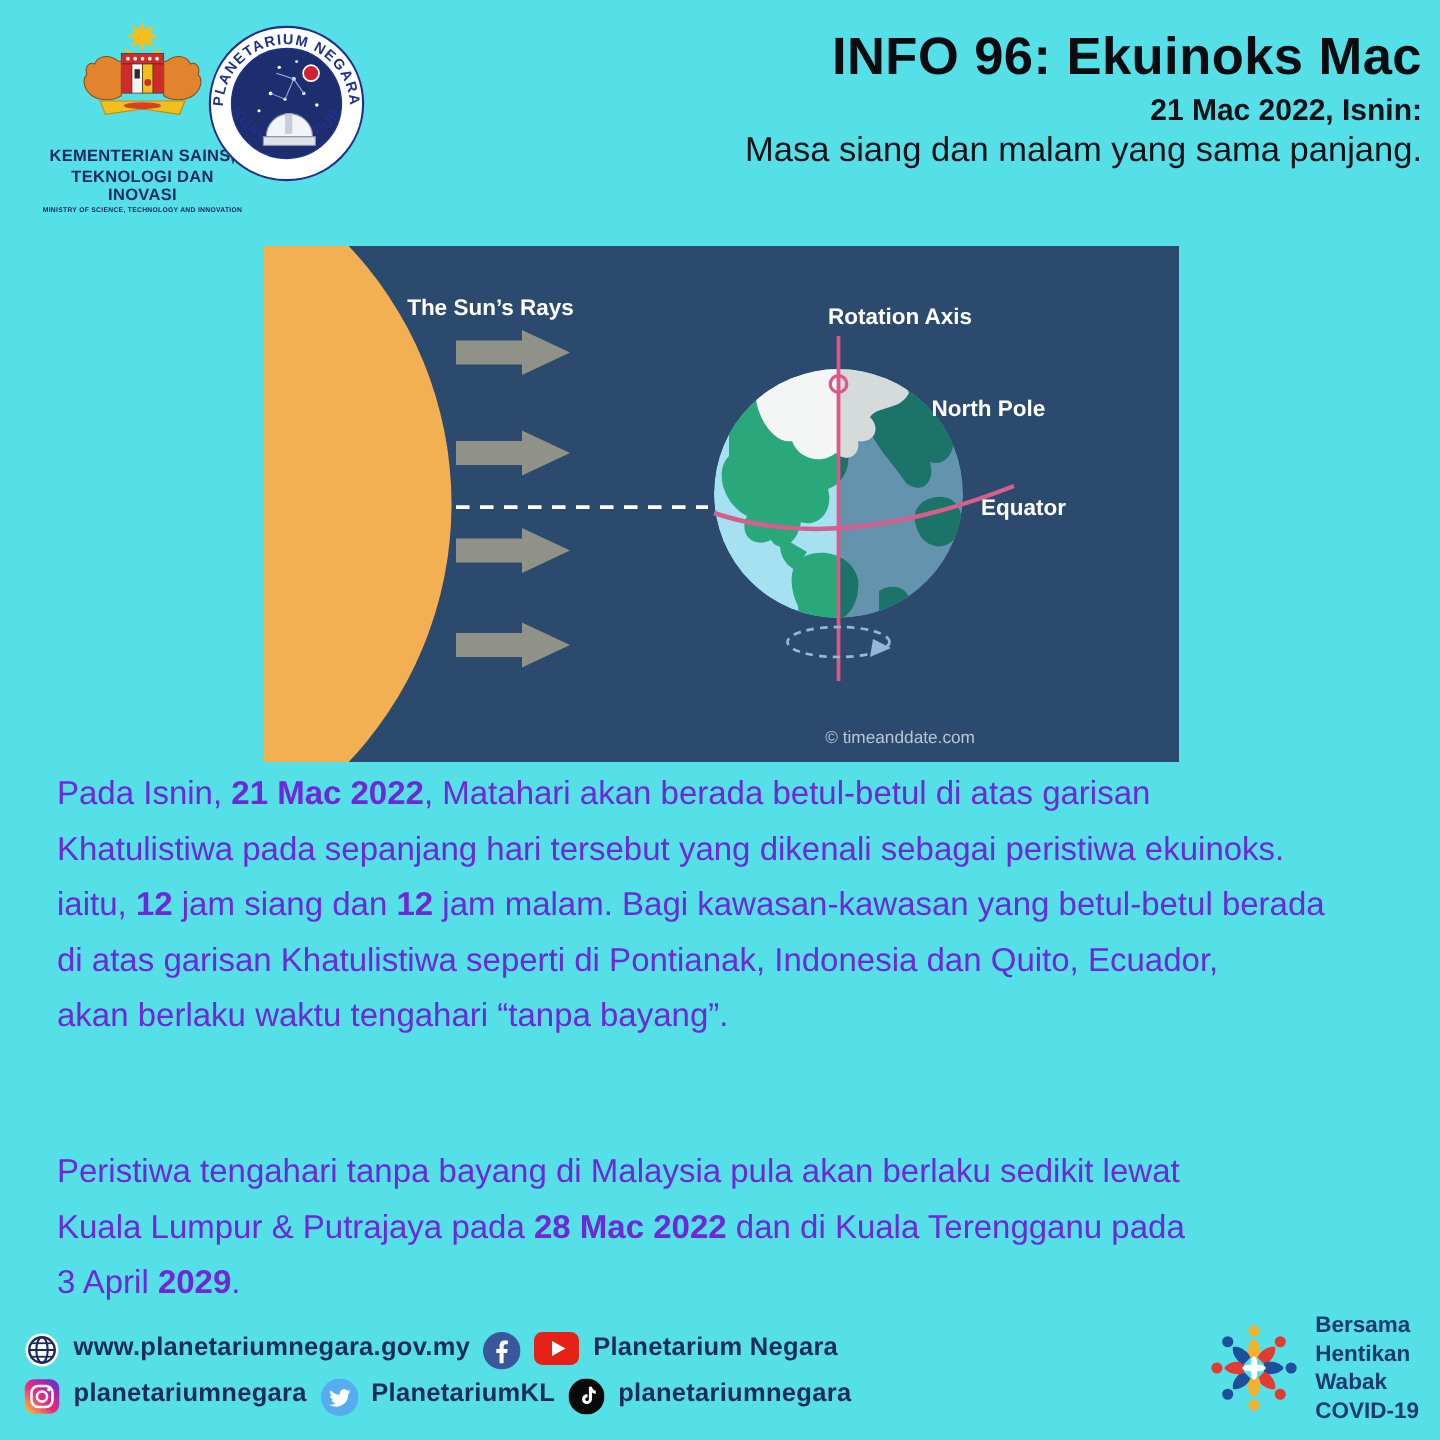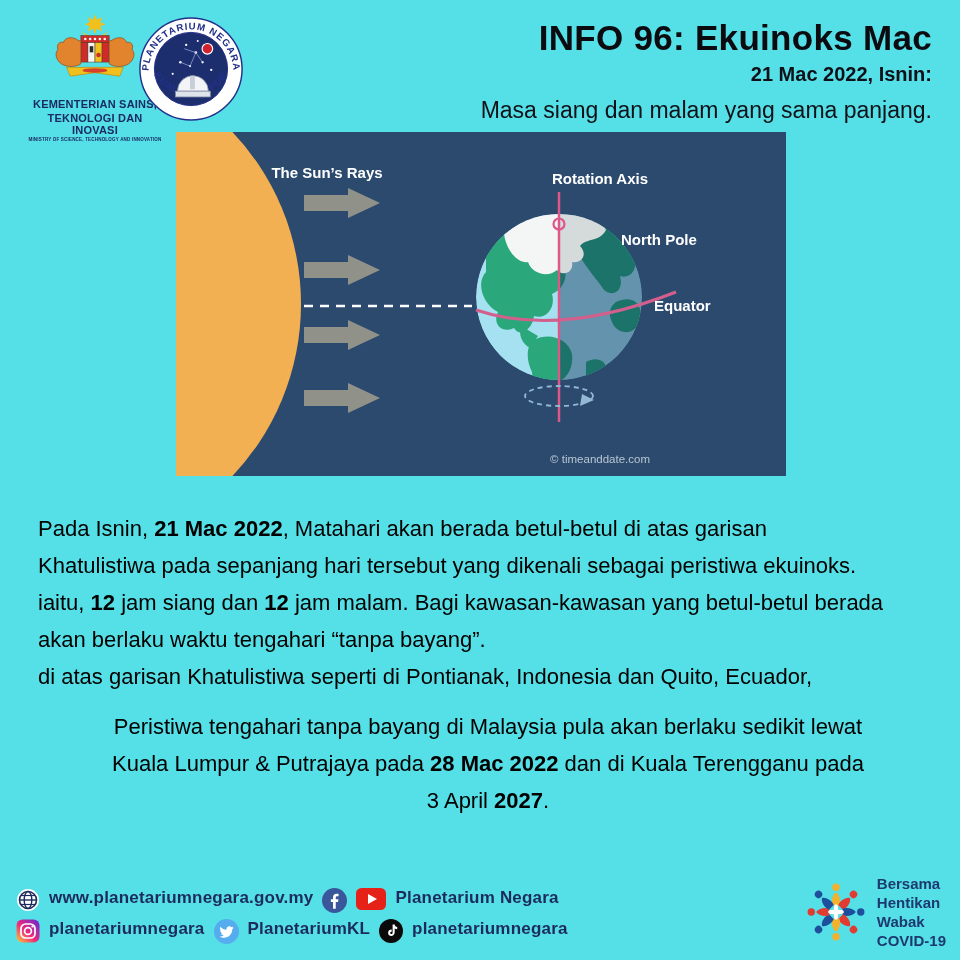--- a/index.html
+++ b/index.html
@@ -10,31 +10,31 @@
     font-family:"Liberation Sans", sans-serif;
     color:#0e0e12;
     overflow:hidden;
   }
   
   .ministry-block { position:absolute; left:14px; top:14px; width:138px; text-align:center;margin-left:12px; }
   .ministry-block svg { display:block; margin:0 auto; }
   .ministry-name { font-size:11px; font-weight:700; color:#1b2a63; line-height:12px; letter-spacing:.2px; margin-top:2px; }
   .ministry-sub  { font-size:4.5px; font-weight:700; color:#1b2a63; margin-top:1px; letter-spacing:.2px; }
   .planetarium-logo { position:absolute; left:138px; top:16px; }
-  .title-block { position:absolute; right:28px; top:18px; text-align:right; }
+  .title-block { position:absolute; right:12px; top:18px; text-align:right; }
   .main-title { font-size:35px; font-weight:700; letter-spacing:.3px; color:#0b0b10; }
   .sub-title  { font-size:20px; font-weight:700; margin-top:5px; color:#101018; }
-  .tagline    { font-size:23px; font-weight:400; margin-top:11px; color:#101018; }
-  
-  .diagram { position:absolute; left:176px; top:132px; width:586px; height:344px; }
+  .tagline    { font-size:23px; font-weight:400; color:#101018; }
+  
+  .diagram { position:absolute; left:176px; top:164px; width:586px; height:344px; }
   .diagram svg { display:block; }
   
-  .para { position:absolute; left:38px; width:900px; font-size:22px; color:#000000; }
+  .para { position:absolute; left:38px; width:900px; font-size:22px; color:#6d28d9; }
   .para-1 { top:510px; }
-  .para-2 { top:708px;text-align:center; }
+  .para-2 { top:762px; }
   .tline { height:37px; line-height:37px; white-space:nowrap; }
   .b { font-weight:700; }
   
   .footer-social { position:absolute; left:16px; top:888px; }
   .social-row { display:flex; align-items:flex-start; gap:9px; height:28px; margin-bottom:3px; }
   .social-label { font-size:17px; font-weight:700; color:#1c2b5c; letter-spacing:.2px; }
   .social-row svg { display:block; }
   .covid-block { position:absolute; right:14px; top:874px; display:flex; align-items:center; gap:8px; }
   .covid-text { font-size:15px; font-weight:700; color:#1d3a70; line-height:19px; }
 </style>
@@ -159,27 +159,27 @@
     <text x="445" y="113" font-size="15" font-weight="700" fill="#ffffff">North Pole</text>
     <text x="478" y="179" font-size="15" font-weight="700" fill="#ffffff">Equator</text>
     <text x="474" y="331" text-anchor="end" font-size="11.5" fill="#b9c6d2">© timeanddate.com</text>
   </svg>
 </div>
 
 <div class="para para-1">
     <div class="tline"><span>Pada Isnin, </span><span class="b">21 Mac 2022</span><span>, Matahari akan berada betul-betul di atas garisan</span></div>
     <div class="tline"><span>Khatulistiwa pada sepanjang hari tersebut yang dikenali sebagai peristiwa ekuinoks.</span></div>
     <div class="tline"><span>iaitu, </span><span class="b">12</span><span> jam siang dan </span><span class="b">12</span><span> jam malam. Bagi kawasan-kawasan yang betul-betul berada</span></div>
+    <div class="tline"><span>di atas garisan Khatulistiwa seperti di Pontianak, Indonesia dan Quito, Ecuador,</span></div>
     <div class="tline"><span>akan berlaku waktu tengahari “tanpa bayang”.</span></div>
-    <div class="tline"><span>di atas garisan Khatulistiwa seperti di Pontianak, Indonesia dan Quito, Ecuador,</span></div>
   </div>
 <div class="para para-2">
     <div class="tline"><span>Peristiwa tengahari tanpa bayang di Malaysia pula akan berlaku sedikit lewat</span></div>
     <div class="tline"><span>Kuala Lumpur &amp; Putrajaya pada </span><span class="b">28 Mac 2022</span><span> dan di Kuala Terengganu pada</span></div>
-    <div class="tline"><span>3 April </span><span class="b">2027</span><span>.</span></div>
+    <div class="tline"><span>3 April </span><span class="b">2029</span><span>.</span></div>
   </div>
 
 <div class="footer-social">
   <div class="social-row">
     <svg width="24" height="24" viewBox="0 0 24 24">
       <circle cx="12" cy="12" r="11" fill="#ffffff"></circle>
       <circle cx="12" cy="12" r="8.5" fill="none" stroke="#1c2b5c" stroke-width="1.6"></circle>
       <ellipse cx="12" cy="12" rx="3.8" ry="8.5" fill="none" stroke="#1c2b5c" stroke-width="1.4"></ellipse>
       <line x1="3.5" y1="12" x2="20.5" y2="12" stroke="#1c2b5c" stroke-width="1.4"></line>
       <line x1="5" y1="7.5" x2="19" y2="7.5" stroke="#1c2b5c" stroke-width="1.2"></line>

